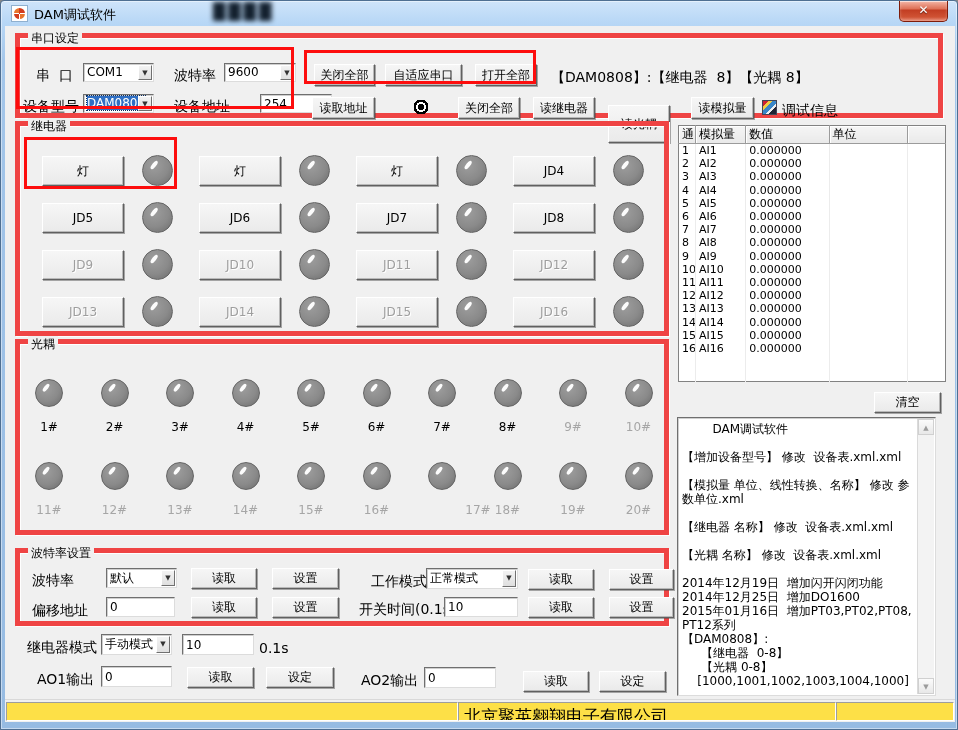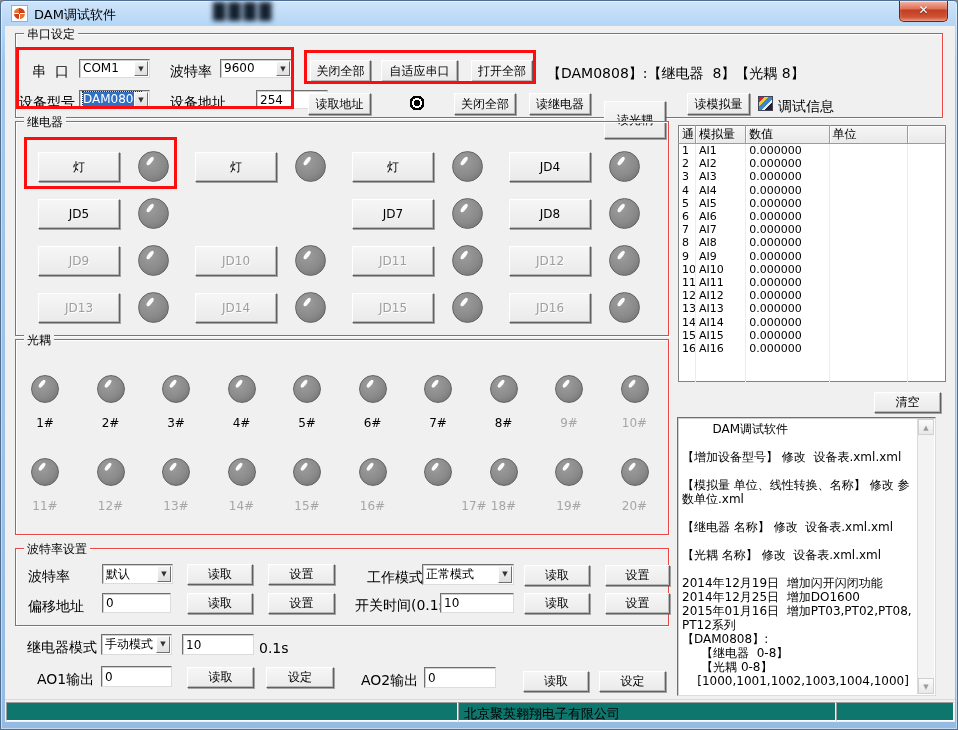--- a/index.html
+++ b/index.html
@@ -20,21 +20,21 @@
   .app-icon::before { content:""; position:absolute; inset:2px; border-radius:50%;
     background:conic-gradient(#d23c1e 0 80deg,#fff 80deg 95deg,#e8742d 95deg 170deg,#fff 170deg 185deg,#d23c1e 185deg 260deg,#fff 260deg 275deg,#e8742d 275deg 350deg,#fff 350deg 360deg); }
   .title-text { position:absolute; left:33px; top:5px; font-size:13px; color:#000; white-space:pre; }
   .blur-text { position:absolute; left:212px; top:1px; font-size:16px; font-weight:bold; color:#13202e; letter-spacing:3px; filter:blur(2.5px); }
   .close-btn { position:absolute; left:898px; top:0; width:49px; height:21px; border:1px solid #7e1c0a; border-top:none; border-radius:0 0 5px 5px;
     background:linear-gradient(180deg,#f4b5a5 0%,#dd6f55 40%,#c23d22 45%,#cf5234 80%,#e8907a 100%);
     box-shadow:inset 0 1px 0 rgba(255,255,255,.55), inset 0 0 3px rgba(255,255,255,.3);
     color:#fff; font-size:12px; font-weight:bold; text-align:center; line-height:19px; text-shadow:0 1px 1px rgba(0,0,0,.5); cursor:default; }
 
   
-  .grp { position:absolute; border:1px solid #ef4444; box-shadow:inset 1px 1px 0 #fff,1px 1px 0 #fdfdfd;padding-left:12px; }
+  .grp { position:absolute; border:5px solid #ef4444; box-shadow:inset 1px 1px 0 #fff,1px 1px 0 #fdfdfd;padding-left:12px; }
   .grp-title { position:absolute; top:-8px; left:8px; background:#f0f0f0; padding:0 3px; font-size:12px; white-space:pre; }
   .lbl { position:absolute; font-size:14px; color:#000; white-space:pre; }
   .btn { position:absolute; display:flex; align-items:center; justify-content:center;
     background:linear-gradient(180deg,#f6f6f6,#eaeaea);
     border:1px solid; border-color:#ffffff #606060 #606060 #ffffff;
     box-shadow:1px 1px 0 rgba(70,70,70,.45), inset -1px -1px 0 #b9b9b9;
     font-family:inherit; font-size:12px; color:#000; white-space:pre; cursor:default; }
   .btn.disabled { color:#9e9e9e; text-shadow:1px 1px 0 #fff; }
   .tbox { position:absolute; background:#fff; border:1px solid; border-color:#6f6f6f #dcdcdc #dcdcdc #6f6f6f;
     box-shadow:inset 1px 1px 0 #cfcfcf; font-family:inherit; font-size:12px; color:#000; padding:1px 3px; }
@@ -79,22 +79,22 @@
   .info-text { position:absolute; left:2px; top:2px; right:19px; bottom:2px; overflow:hidden;
     font-size:12px; line-height:14px; color:#000; padding:2px 1px 0 2px; }
   .info-line { white-space:pre-wrap; word-break:break-all; min-height:14px; }
   .vsb { position:absolute; top:1px; right:1px; bottom:1px; width:17px; background:#f3f3f3; border-left:1px solid #dadada; }
   .sb-btn { position:absolute; left:0; width:16px; height:16px; text-align:center; font-size:7px; line-height:16px; color:#9c9c9c;
     background:linear-gradient(180deg,#fbfbfb,#e8e8e8); border:1px solid #d0d0d0; }
   .sb-up { top:0; } .sb-down { bottom:0; }
 
   
   .statusbar { position:absolute; left:4px; top:698px; width:950px; height:22px; background:#f0f0f0; border-top:1px solid #d9d9d9; }
-  .status-panel { position:absolute; top:2px; height:19px; border:1px solid; border-color:#9d9d9d #fff #fff #9d9d9d; background:#0f766e;
-    font-size:13px; color:#000; padding:2px 5px; white-space:pre; overflow:hidden; }
+  .status-panel { position:absolute; top:2px; height:19px; border:1px solid; border-color:#9d9d9d #fff #fff #9d9d9d; background:#fde047;
+    font-size:17px; color:#000; padding:2px 5px; white-space:pre; overflow:hidden; }
 </style>
 </head>
 <body>
 
 <div id="window">
 
   <div class="titlebar">
     <div class="app-icon"></div>
     <div class="title-text">DAM调试软件</div>
     <div class="blur-text">████</div>
@@ -154,20 +154,24 @@
           <div class="rcell" style="left: 314px; top: 0px;">
             <button class="btn relay-btn">灯</button>
             <div class="led relay-led"></div>
           </div>
           <div class="rcell" style="left: 471px; top: 0px;">
             <button class="btn relay-btn">JD4</button>
             <div class="led relay-led"></div>
           </div>
           <div class="rcell" style="left: 0px; top: 47px;">
             <button class="btn relay-btn">JD5</button>
+            <div class="led relay-led"></div>
+          </div>
+          <div class="rcell" style="left: 157px; top: 47px;">
+            <button class="btn relay-btn">JD6</button>
             <div class="led relay-led"></div>
           </div>
           <div class="rcell" style="left: 314px; top: 47px;">
             <button class="btn relay-btn">JD7</button>
             <div class="led relay-led"></div>
           </div>
           <div class="rcell" style="left: 471px; top: 47px;">
             <button class="btn relay-btn">JD8</button>
             <div class="led relay-led"></div>
           </div>

